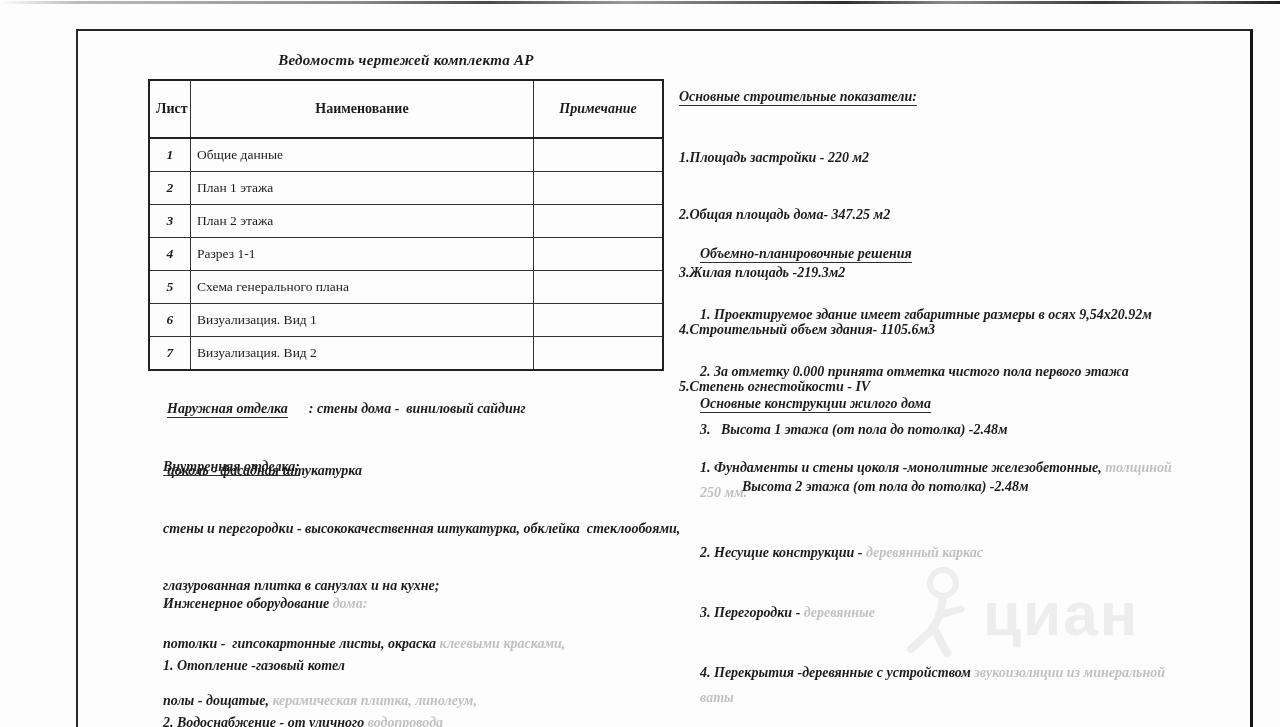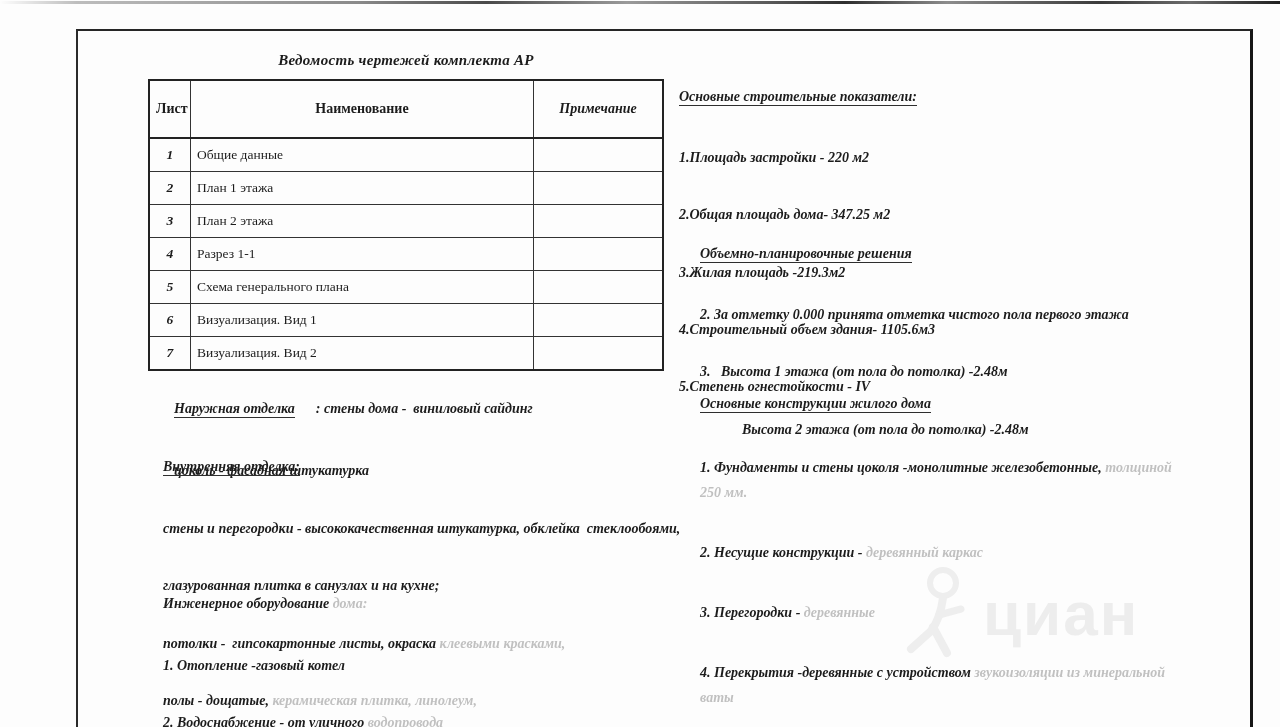--- a/index.html
+++ b/index.html
@@ -137,38 +137,39 @@
   <div class="line sec-heading"><span class="u">Основные строительные показатели:</span></div>
   <div class="line">1.Площадь застройки - 220 м2</div>
   <div class="line">2.Общая площадь дома- 347.25 м2</div>
   <div class="line">3.Жилая площадь -219.3м2</div>
   <div class="line">4.Строительный объем здания- 1105.6м3</div>
   <div class="line">5.Степень огнестойкости - IV</div>
 </div>
 
 <div class="abs textblock right-col" style="left:700px; top:207px; width:480px;">
   <div class="line sec-heading"><span class="u">Объемно-планировочные решения</span></div>
+  <div class="line">1. Проектируемое здание имеет габаритные размеры в осях 9,54х20.92м</div>
   <div class="line">2. За отметку 0.000 принята отметка чистого пола первого этажа</div>
   <div class="line">3.   Высота 1 этажа (от пола до потолка) -2.48м</div>
   <div class="line indent">Высота 2 этажа (от пола до потолка) -2.48м</div>
 </div>
 
 <div class="abs textblock right-col sec-structures" style="left:700px; top:356px; width:490px;">
   <div class="line sec-heading"><span class="u">Основные конструкции жилого дома</span></div>
   <div class="line"><span>1. Фундаменты и стены цоколя -монолитные железобетонные, </span><span class="faint">толщиной 250 мм.</span></div>
   <div class="line"><span>2. Несущие конструкции - </span><span class="faint">деревянный каркас</span></div>
   <div class="line"><span>3. Перегородки - </span><span class="faint">деревянные</span></div>
   <div class="line"><span>4. Перекрытия -деревянные с устройством </span><span class="faint">звукоизоляции из минеральной ваты</span></div>
   
   
   
   
 </div>
 
-<div class="abs textblock left-col sec-exterior" style="left:174px; top:360px; width:520px;">
+<div class="abs textblock left-col sec-exterior" style="left:167px; top:360px; width:520px;">
   <div class="line"><span class="u">Наружная отделка</span><span>      : стены дома -  виниловый сайдинг</span></div>
   <div class="line">цоколь - фасадная штукатурка</div>
 </div>
 
 <div class="abs textblock left-col" style="left:163px; top:420px; width:530px;">
   <div class="line sec-heading"><span class="u">Внутренняя отделка:</span></div>
   <div class="line"><span>стены и перегородки - высококачественная штукатурка, обклейка  стеклообоями,</span><span class="faint"></span></div>
   <div class="line"><span>глазурованная плитка в санузлах и на кухне;</span><span class="faint"></span></div>
   <div class="line"><span>потолки -  гипсокартонные листы, окраска </span><span class="faint">клеевыми красками,</span></div>
   <div class="line"><span>полы - дощатые, </span><span class="faint">керамическая плитка, линолеум,</span></div>

